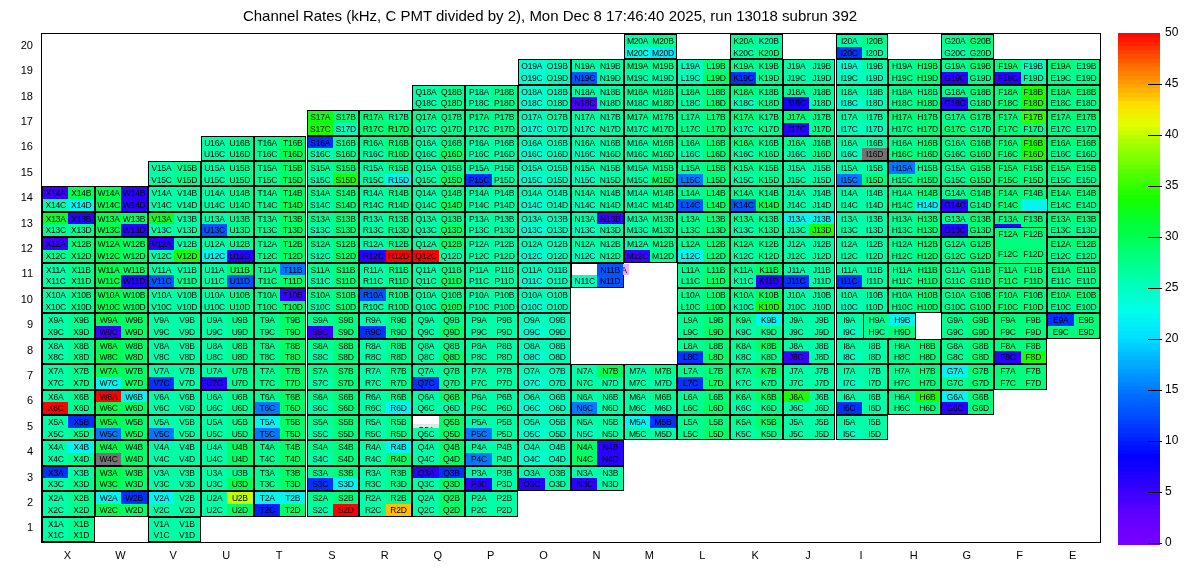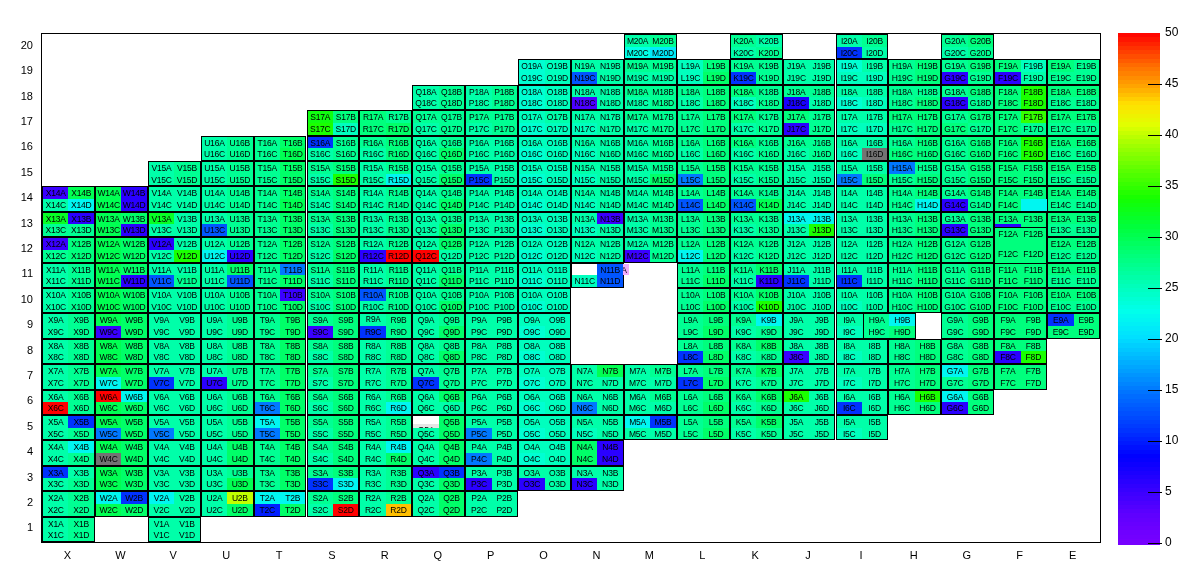--- a/index.html
+++ b/index.html
@@ -45,20 +45,21 @@
   #cbar{position:absolute; left:1118px; top:33px; width:42px; height:510px;}
   #cbar .band{position:absolute; left:0; width:42px;}
   .ctick{position:absolute; left:1148px; width:14px; height:1px; background:#000;}
   .clab{position:absolute; left:1165px; font-size:12px; color:#000;}
 </style>
 </head>
 <body>
 
 <div id="root">
 
+  <div id="title">Channel Rates (kHz, C PMT divided by 2), Mon Dec  8 17:46:40 2025, run 13018 subrun 392</div>
 
   <div id="frame">
     <div id="cells">
         <div class="cell" style="left: 581.9px; top: 0px; width: 52.9px; height: 25.4px;">
           <div class="quad qa" style="background: rgb(0, 255, 169);">M20A</div>
           <div class="quad qb" style="background: rgb(0, 255, 147);">M20B</div>
           <div class="quad qc" style="background: rgb(0, 255, 230);">M20C</div>
           <div class="quad qd" style="background: rgb(0, 234, 249);">M20D</div>
         </div>
         <div class="cell" style="left: 687.7px; top: 0px; width: 52.9px; height: 25.4px;">
@@ -1135,21 +1136,21 @@
           <div class="quad qc" style="background: rgb(0, 255, 147);">T9C</div>
           <div class="quad qd" style="background: rgb(0, 255, 104);">T9D</div>
         </div>
         <div class="cell" style="left: 264.5px; top: 279.4px; width: 52.9px; height: 25.4px;">
           <div class="quad qa" style="background: rgb(0, 255, 147);">S9A</div>
           <div class="quad qb" style="background: rgb(0, 255, 125);">S9B</div>
           <div class="quad qc" style="background: rgb(58, 0, 255);">S9C</div>
           <div class="quad qd" style="background: rgb(0, 255, 125);">S9D</div>
         </div>
         <div class="cell" style="left: 317.4px; top: 279.4px; width: 52.9px; height: 25.4px;">
-          <div class="quad qa" style="background: rgb(0, 255, 169); font-family: Liberation Mono, monospace;">R9A</div>
+          <div class="quad qa" style="background: rgb(0, 255, 169);">R9A</div>
           <div class="quad qb" style="background: rgb(0, 255, 147);">R9B</div>
           <div class="quad qc" style="background: rgb(0, 50, 255);">R9C</div>
           <div class="quad qd" style="background: rgb(0, 255, 147);">R9D</div>
         </div>
         <div class="cell" style="left: 370.3px; top: 279.4px; width: 52.9px; height: 25.4px;">
           <div class="quad qa" style="background: rgb(0, 255, 169);">Q9A</div>
           <div class="quad qb" style="background: rgb(0, 255, 147);">Q9B</div>
           <div class="quad qc" style="background: rgb(0, 255, 169);">Q9C</div>
           <div class="quad qd" style="background: rgb(0, 255, 104);">Q9D</div>
         </div>

